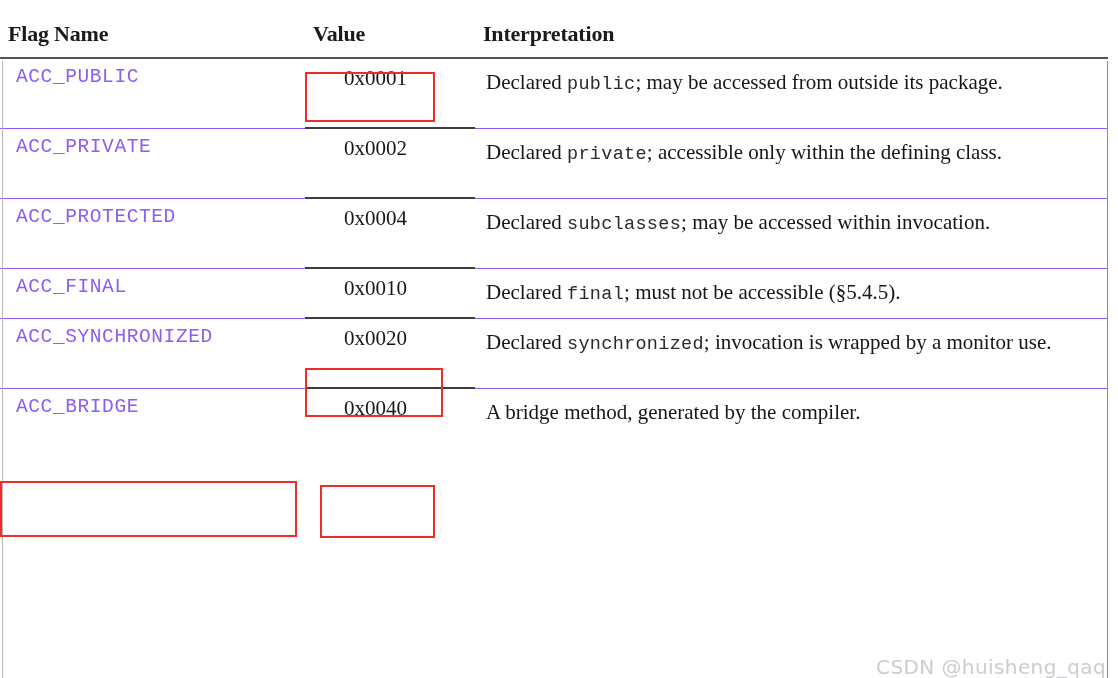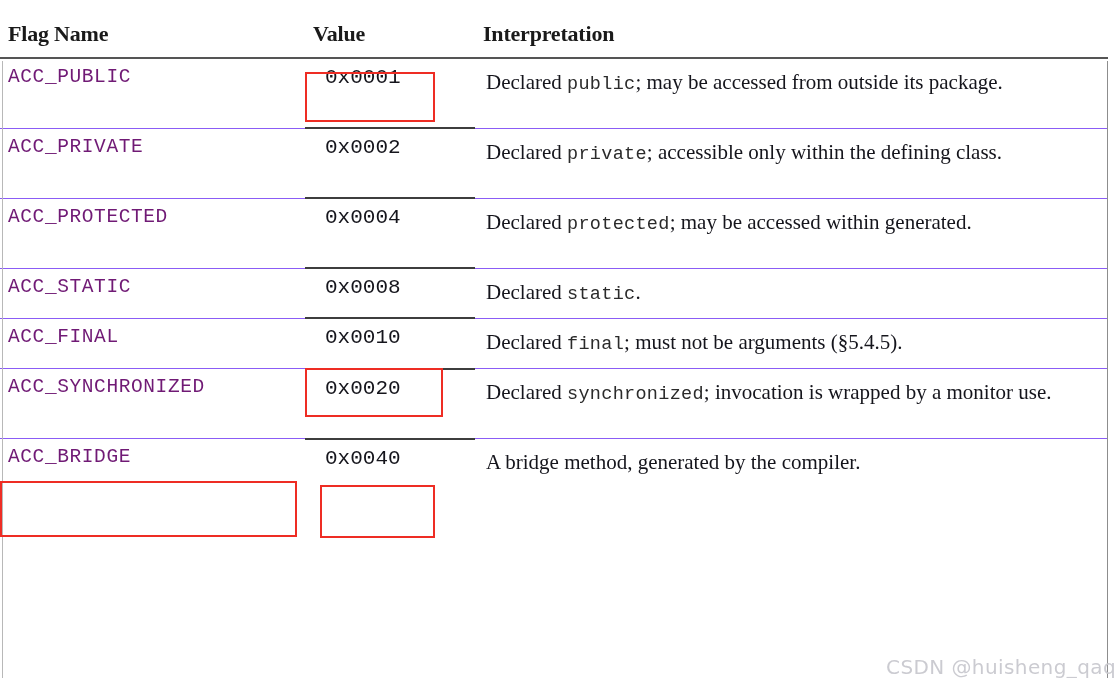--- a/index.html
+++ b/index.html
@@ -65,30 +65,30 @@
   }
 
   
   tbody td.value {
     border-top-color: #3d3d3d;
     border-top-width: 2px;
   }
   tbody tr:first-child td.value { border-top: 0; }
 
   td.name {
-    padding-left: 8px;
+    padding-left: 16px;
     font-family: "Liberation Mono", "DejaVu Sans Mono", monospace;
     font-size: 19.5px;
     letter-spacing: 0.6px;
-    color: #701a75;
+    color: #8b5cf6;
     white-space: nowrap;
   }
   td.value {
-    padding-left: 20px;
-    font-family: Liberation Mono, monospace;
+    padding-left: 39px;
+    font-family: Liberation Serif, serif;
     font-size: 21px;
     color: #15151c;
     white-space: nowrap;
   }
   td.interp {
     padding-left: 11px;
     padding-right: 0;
     font-family: "Liberation Serif", "DejaVu Serif", serif;
     font-size: 21px;
     line-height: 1.54;
@@ -132,21 +132,21 @@
     background: transparent;
   }
   .redbox.b1 { left: 305px; top: 57px;  width: 130px; height: 50px; }
   .redbox.b2 { left: 305px; top: 353px; width: 138px; height: 49px; }
   .redbox.b3 { left: 0px;   top: 466px; width: 297px; height: 56px; }
   .redbox.b4 { left: 320px; top: 470px; width: 115px; height: 53px; }
 
   
   .watermark {
     position: absolute;
-    right: 2px;
+    right: 12px;
     bottom: 14px;
     font-family: "DejaVu Sans", "Liberation Sans", sans-serif;
     font-size: 20px;
     color: #c9c9cf;
     letter-spacing: 0.4px;
     z-index: 6;
     white-space: nowrap;
     opacity: 0.95;
   }
 
@@ -181,31 +181,26 @@
           <td class="interp"><span>Declared </span><span class="mono">public</span><span>; may be accessed from outside its package.</span></td>
         </tr>
         <tr class="tall">
           <td class="name">ACC_PRIVATE</td>
           <td class="value">0x0002</td>
           <td class="interp"><span>Declared </span><span class="mono">private</span><span>; accessible only within the defining class.</span></td>
         </tr>
         <tr class="tall">
           <td class="name">ACC_PROTECTED</td>
           <td class="value">0x0004</td>
-          <td class="interp"><span>Declared </span><span class="mono">protected</span><span>; may be accessed within generated.</span></td>
-        </tr>
-        <tr class="short">
-          <td class="name">ACC_STATIC</td>
-          <td class="value">0x0008</td>
-          <td class="interp nojust"><span>Declared </span><span class="mono">static</span><span>.</span></td>
+          <td class="interp"><span>Declared </span><span class="mono">subclasses</span><span>; may be accessed within invocation.</span></td>
         </tr>
         <tr class="short">
           <td class="name">ACC_FINAL</td>
           <td class="value">0x0010</td>
-          <td class="interp nojust"><span>Declared </span><span class="mono">final</span><span>; must not be arguments (§5.4.5).</span></td>
+          <td class="interp nojust"><span>Declared </span><span class="mono">final</span><span>; must not be accessible (§5.4.5).</span></td>
         </tr>
         <tr class="tall">
           <td class="name">ACC_SYNCHRONIZED</td>
           <td class="value">0x0020</td>
           <td class="interp"><span>Declared </span><span class="mono">synchronized</span><span>; invocation is wrapped by a monitor use.</span></td>
         </tr>
         <tr class="short">
           <td class="name">ACC_BRIDGE</td>
           <td class="value">0x0040</td>
           <td class="interp nojust"><span></span><span class="mono"></span><span>A bridge method, generated by the compiler.</span></td>

